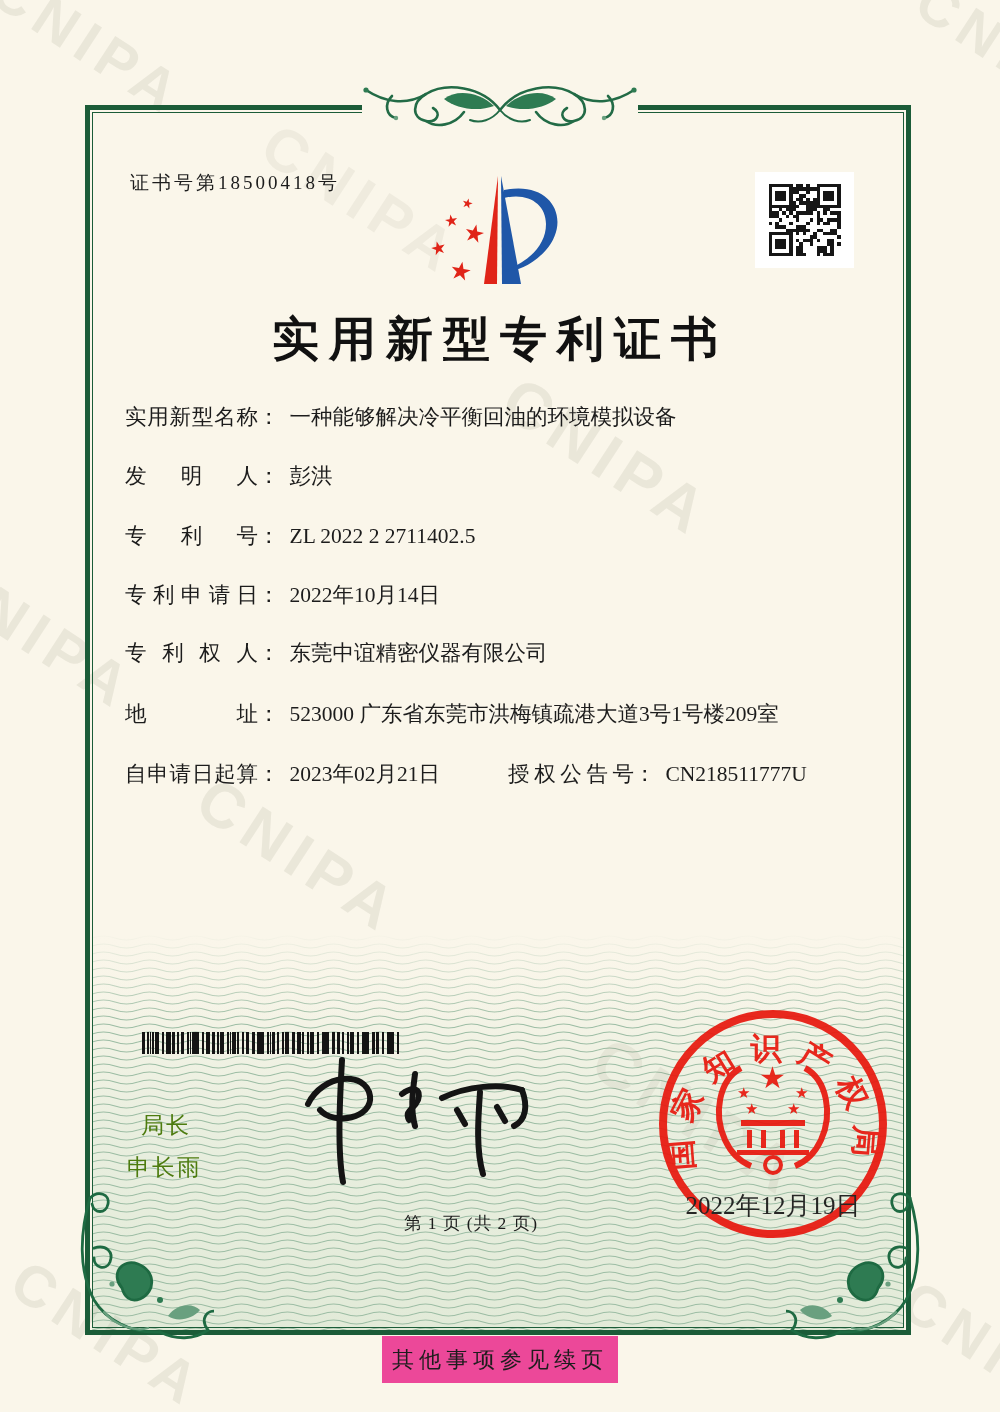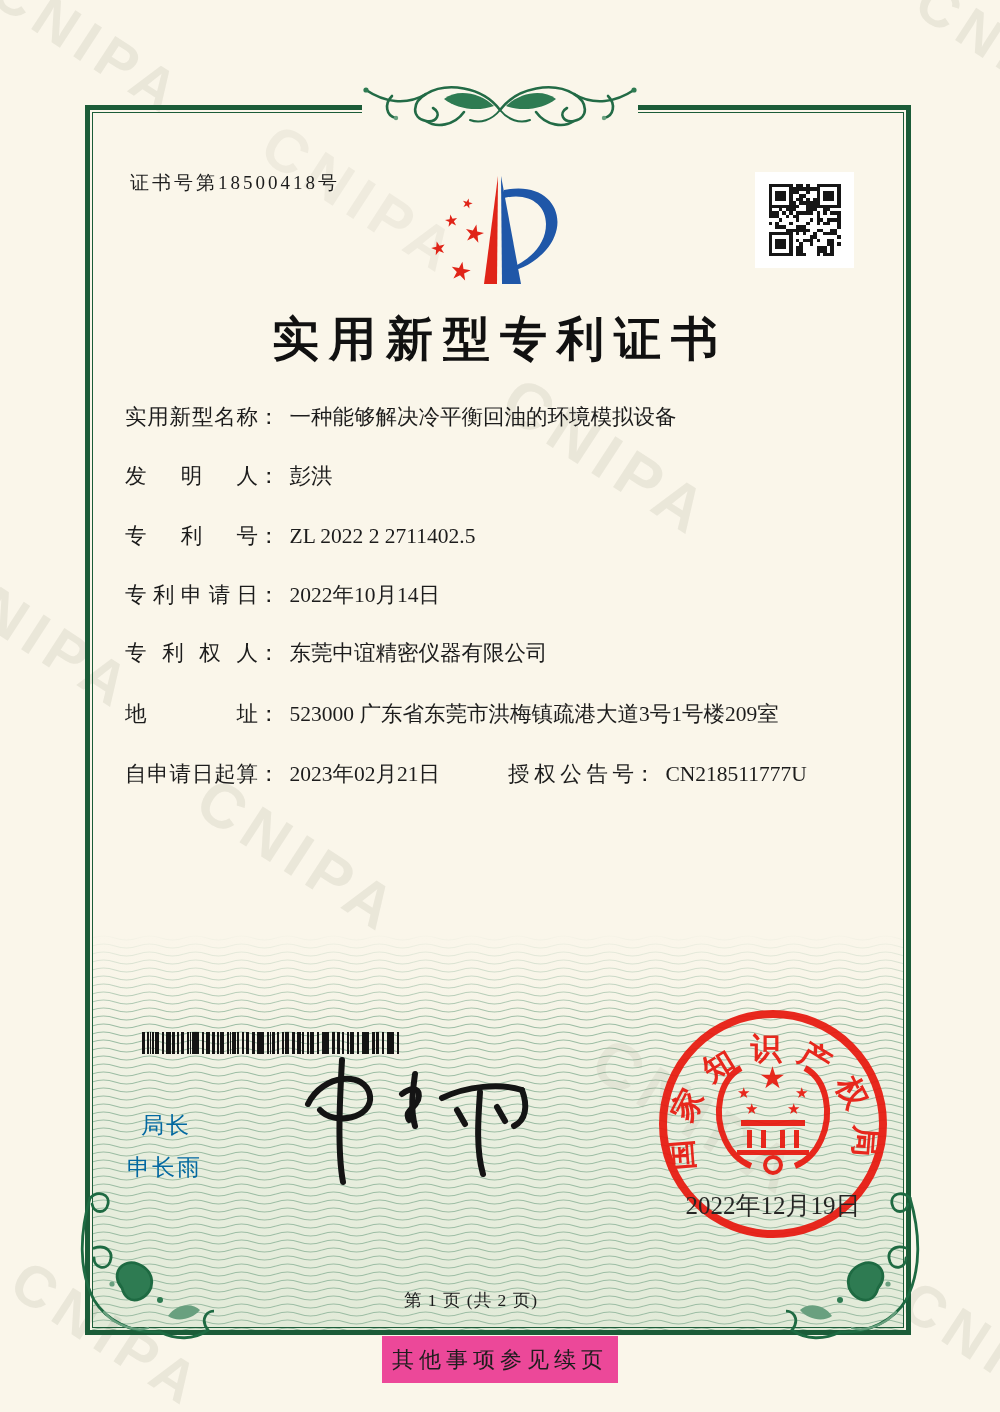--- a/index.html
+++ b/index.html
@@ -83,30 +83,30 @@
   
   .barcode {
     left:142px; top:1032px; width:258px; height:22px; z-index:5;
     background:
       repeating-linear-gradient(90deg,#141414 0 2px,transparent 2px 5px),
       repeating-linear-gradient(90deg,#141414 0 1px,transparent 1px 8px),
       repeating-linear-gradient(90deg,#141414 0 3px,transparent 3px 13px);
   }
   .signer-title, .signer-name {
     font-family:"Liberation Sans", sans-serif;
-    font-size:23px; z-index:5; color:#0369a1; letter-spacing:2px;
+    font-size:23px; z-index:5; color:#4d7c0f; letter-spacing:2px;
   }
   .signer-title { left:141px; top:1110px; }
   .signer-name  { left:127px; top:1152px; }
   .signature { left:282px; top:1052px; z-index:5; }
 
   .seal { left:649px; top:1002px; z-index:6; opacity:.93; }
 
   .page-indicator {
-    left:271px; top:1288px; width:400px; text-align:center;
+    left:271px; top:1211px; width:400px; text-align:center;
     font-size:17.5px; z-index:5; letter-spacing:1px;
   }
   .footer-note-box {
     left:382px; top:1336px; width:236px; height:47px;
     background:#ec4899; z-index:5;
     display:flex; align-items:center; justify-content:center;
   }
   .footer-note {
     font-size:22px; letter-spacing:5px; color:#1d1d1d;
   }

